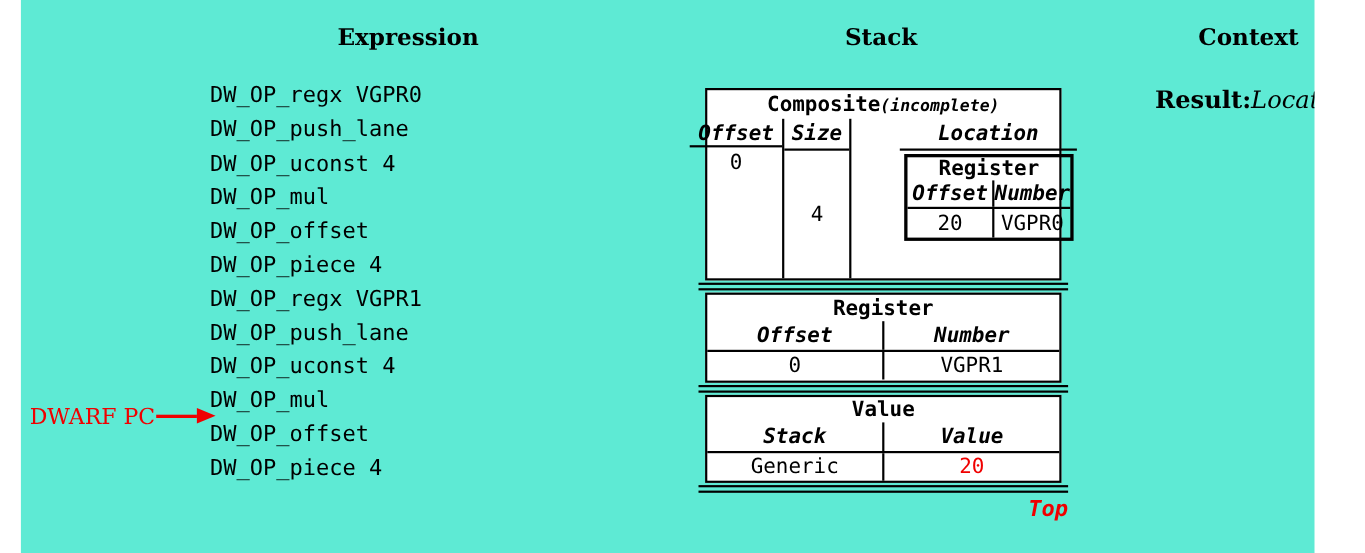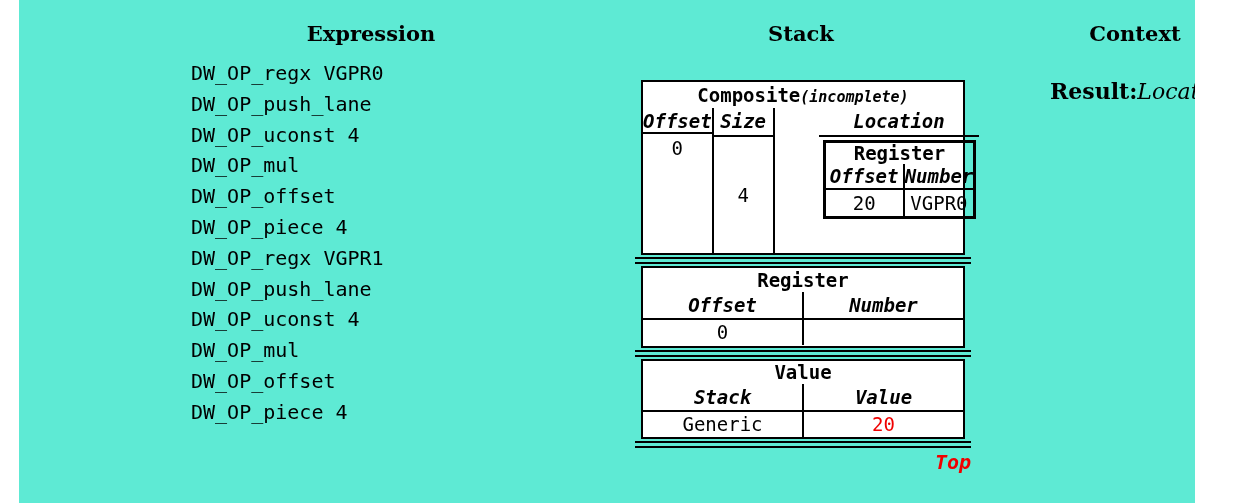--- a/index.html
+++ b/index.html
@@ -7,33 +7,33 @@
         font-family:"DejaVu Sans Mono", monospace;color:#000;margin-left:19px;}
 
   
   .col-hdr{position:absolute;top:22px;width:220px;text-align:center;
            font-family:"DejaVu Serif", serif;font-weight:bold;font-size:21px;line-height:24px;}
   #hdr-expression{left:242px;}
   #hdr-stack{left:672px;}
   #hdr-context{left:1006px;}
 
   
-  .expr-list{position:absolute;left:172px;top:58px;font-size:20px;line-height:30.8px;white-space:pre;}
+  .expr-list{position:absolute;left:172px;top:71px;font-size:20px;line-height:30.8px;white-space:pre;}
   .expr-item{height:30.8px;}
 
   
   .pc-row{position:absolute;left:8px;top:366px;height:24px;display:flex;align-items:center;color:#f00000;}
   .pc-label{font-family:"DejaVu Serif", serif;font-size:20px;line-height:24px;}
   .pc-line{width:37px;height:3px;background:#f00000;margin-left:1px;}
   .pc-head{width:0;height:0;border-left:17px solid #f00000;border-top:7px solid transparent;border-bottom:7px solid transparent;}
 
   
   .stack-wrap{position:absolute;left:616px;top:80px;width:336px;font-size:19px;}
   .sep{border-top:2px solid #000;border-bottom:2px solid #000;height:3px;margin:2px 0;}
-  .stk-table{border:2px solid #000;margin:0 6px;background:#fff;}
+  .stk-table{border:2px solid #000;margin:0 6px;background:#fff;align-items:center;}
   .t-title{text-align:center;font-weight:bold;line-height:25px;}
   .t-title .small{font-size:15px;font-style:italic;}
   .hdr-it{font-weight:bold;font-style:italic;}
 
   
   .cmp{height:175px;box-sizing:border-box;display:flex;flex-direction:column;}
   .cmp-title{height:26px;line-height:26px;}
   .cmp-body{flex:1;display:flex;}
   .cmp-offset-col{width:84px;border-right:2px solid #000;display:flex;flex-direction:column;}
   .cmp-offset-hdr{height:26px;line-height:26px;text-align:center;border-bottom:2px solid #000;box-sizing:border-box;}
@@ -82,20 +82,25 @@
 <body>
 
 <div class="page">
 
   <div class="col-hdr" id="hdr-expression">Expression</div>
   <div class="col-hdr" id="hdr-stack">Stack</div>
   <div class="col-hdr" id="hdr-context">Context</div>
 
   <div class="expr-list"><div class="expr-item">DW_OP_regx VGPR0</div><div class="expr-item">DW_OP_push_lane</div><div class="expr-item">DW_OP_uconst 4</div><div class="expr-item">DW_OP_mul</div><div class="expr-item">DW_OP_offset</div><div class="expr-item">DW_OP_piece 4</div><div class="expr-item">DW_OP_regx VGPR1</div><div class="expr-item">DW_OP_push_lane</div><div class="expr-item">DW_OP_uconst 4</div><div class="expr-item">DW_OP_mul</div><div class="expr-item">DW_OP_offset</div><div class="expr-item">DW_OP_piece 4</div></div>
 
+  <div class="pc-row">
+    <span class="pc-label">DWARF PC</span>
+    <span class="pc-line"></span>
+    <span class="pc-head"></span>
+  </div>
 
   <div class="stack-wrap">
 
     <div class="stk-table cmp">
       <div class="t-title cmp-title">
         <span>Composite</span><span class="small">(incomplete)</span>
       </div>
       <div class="cmp-body">
         <div class="cmp-offset-col">
           <div class="cmp-offset-hdr hdr-it">Offset</div>
@@ -131,20 +136,21 @@
     <div class="sep"></div>
 
     <div class="stk-table two-col reg">
       <div class="t-title">Register</div>
       <div class="row2">
         <div class="cell-l hdr-it">Offset</div>
         <div class="cell-r hdr-it">Number</div>
       </div>
       <div class="row3">
         <div class="cell-l">0</div>
+        <div class="cell-r">VGPR1</div>
       </div>
     </div>
 
     <div class="sep"></div>
 
     <div class="stk-table two-col val">
       <div class="t-title">Value</div>
       <div class="row2">
         <div class="cell-l hdr-it">Stack</div>
         <div class="cell-r hdr-it">Value</div>

